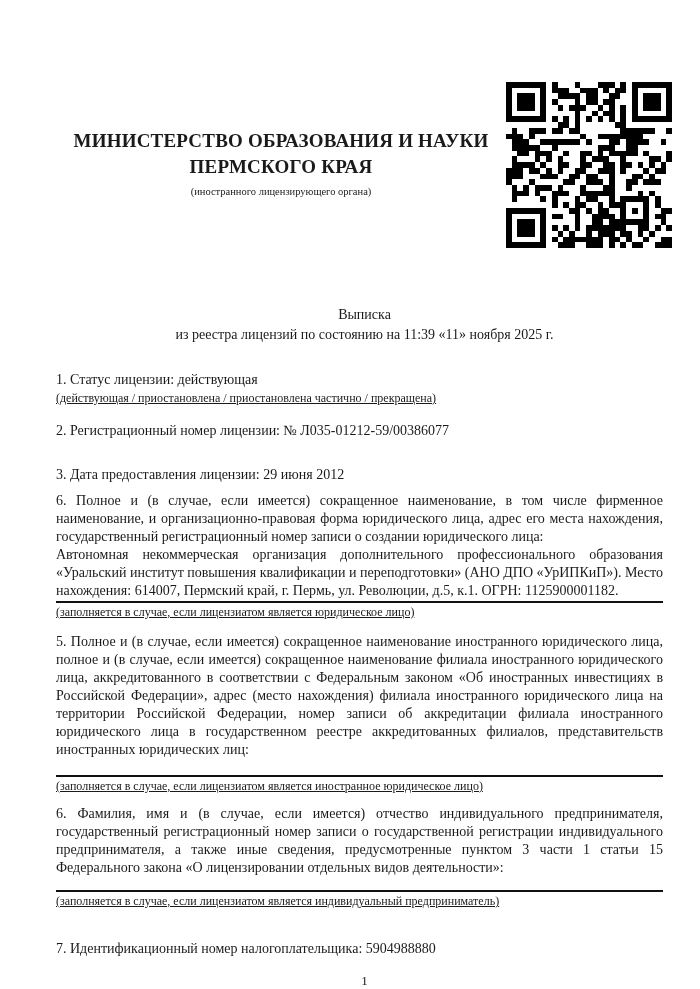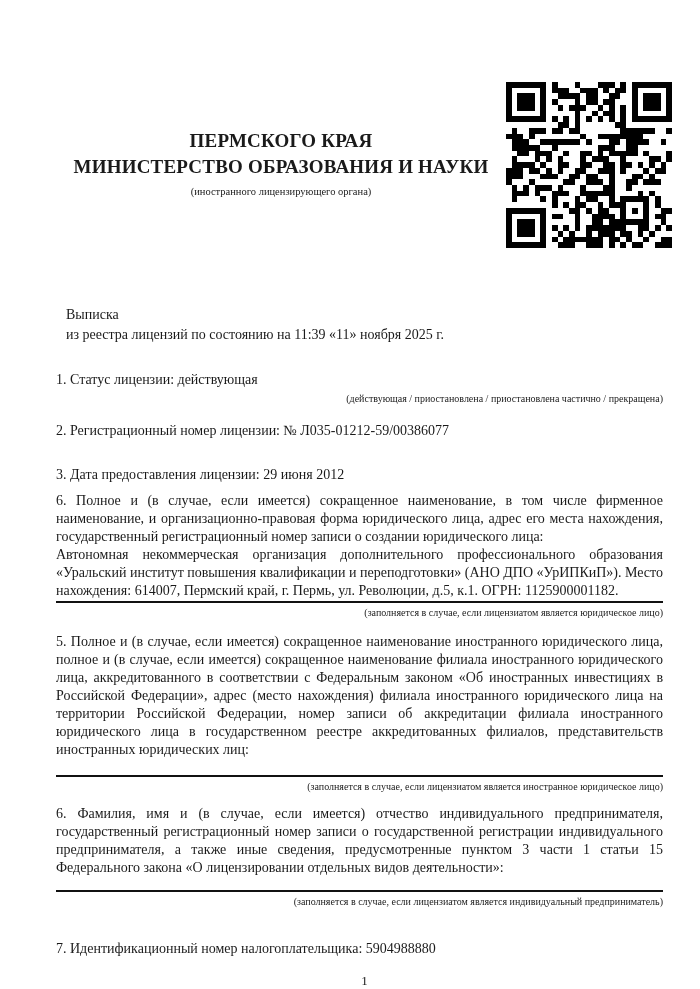--- a/index.html
+++ b/index.html
@@ -34,35 +34,36 @@
     margin-top:5px;
   }
   .qr-box{
     margin-left:auto;
     width:166px;height:166px;
   }
   .qr-box svg{width:166px;height:166px;display:block;shape-rendering:crispEdges;fill:#000;}
   .title-block{
     margin-top:57px;
     padding:0 37px 0 66px;
-    text-align:left;
+    text-align:center;
     font-size:14px;
     line-height:20px;
   }
   .doc-items{
     padding:0 37px 0 56px;
     font-size:14px;
     line-height:18px;
   }
   .item-line{white-space:nowrap;}
   .para{text-align:justify;}
   .footnote{
-    text-align:right;
-    font-size:10px;
+    text-align:left;
+    font-size:12px;
     line-height:13px;
+    text-decoration:underline;
   }
   .rule{
     border:none;border-top:2px solid #111;
     margin:0;height:0;
   }
   .fn-gap{margin-top:3px;margin-bottom:0;}
   .item-1{margin-top:26px;}
   .item-1 .footnote{margin-top:3px;}
   .item-2{margin-top:17px;}
   .item-3{margin-top:26px;}
@@ -79,22 +80,22 @@
     text-align:center;
     font-size:13px;
   }
 </style>
 </head>
 <body>
 
 <div class="top-row">
   <div class="header-block">
     <div class="ministry-name">
+      <div>МИНИСТЕРСТВО ОБРАЗОВАНИЯ И НАУКИ</div>
       <div>ПЕРМСКОГО КРАЯ</div>
-      <div>МИНИСТЕРСТВО ОБРАЗОВАНИЯ И НАУКИ</div>
     </div>
     <div class="ministry-caption">(иностранного лицензирующего органа)</div>
   </div>
   <div class="qr-box">
     <svg id="qr-svg" viewBox="0 0 29 29" xmlns="http://www.w3.org/2000/svg">
         <rect x="0" y="0" width="1" height="1"></rect>
         <rect x="1" y="0" width="1" height="1"></rect>
         <rect x="2" y="0" width="1" height="1"></rect>
         <rect x="3" y="0" width="1" height="1"></rect>
         <rect x="4" y="0" width="1" height="1"></rect>

